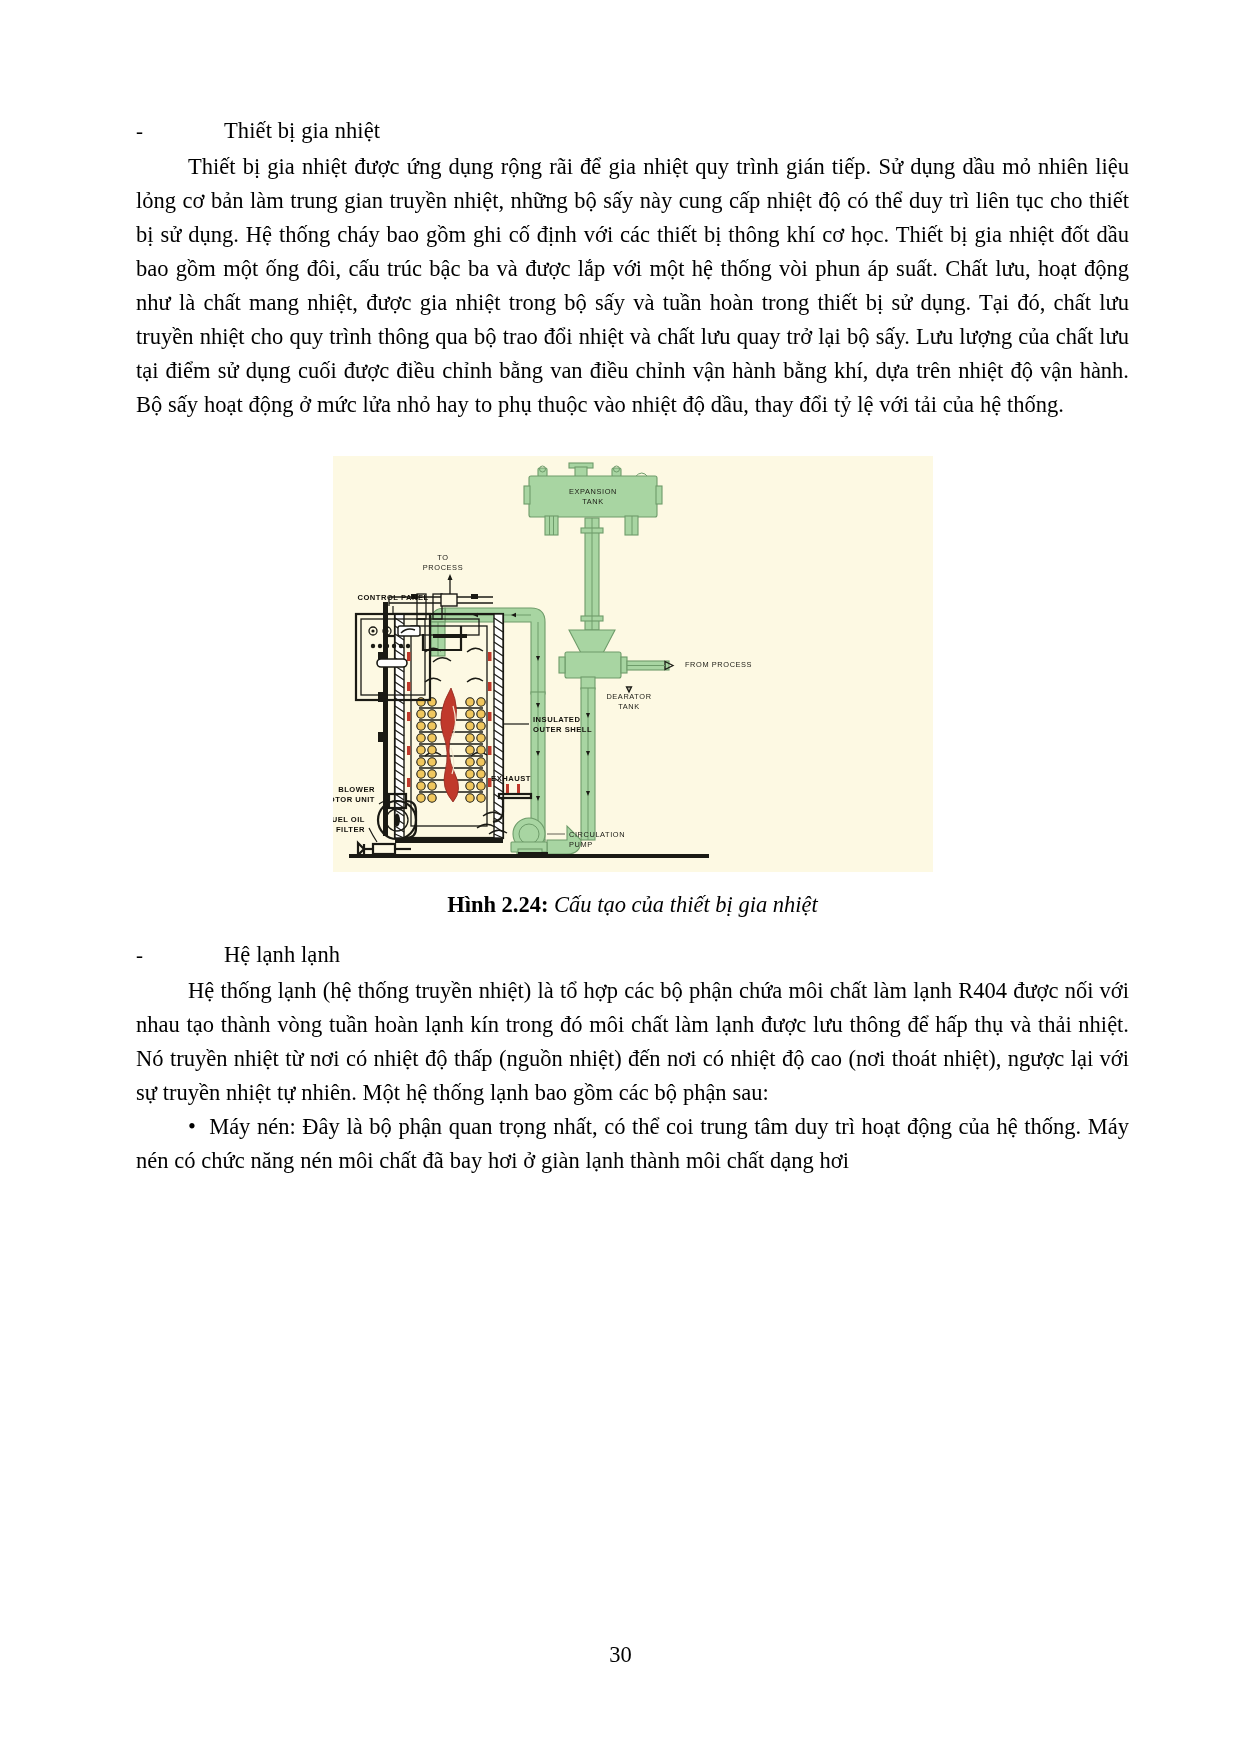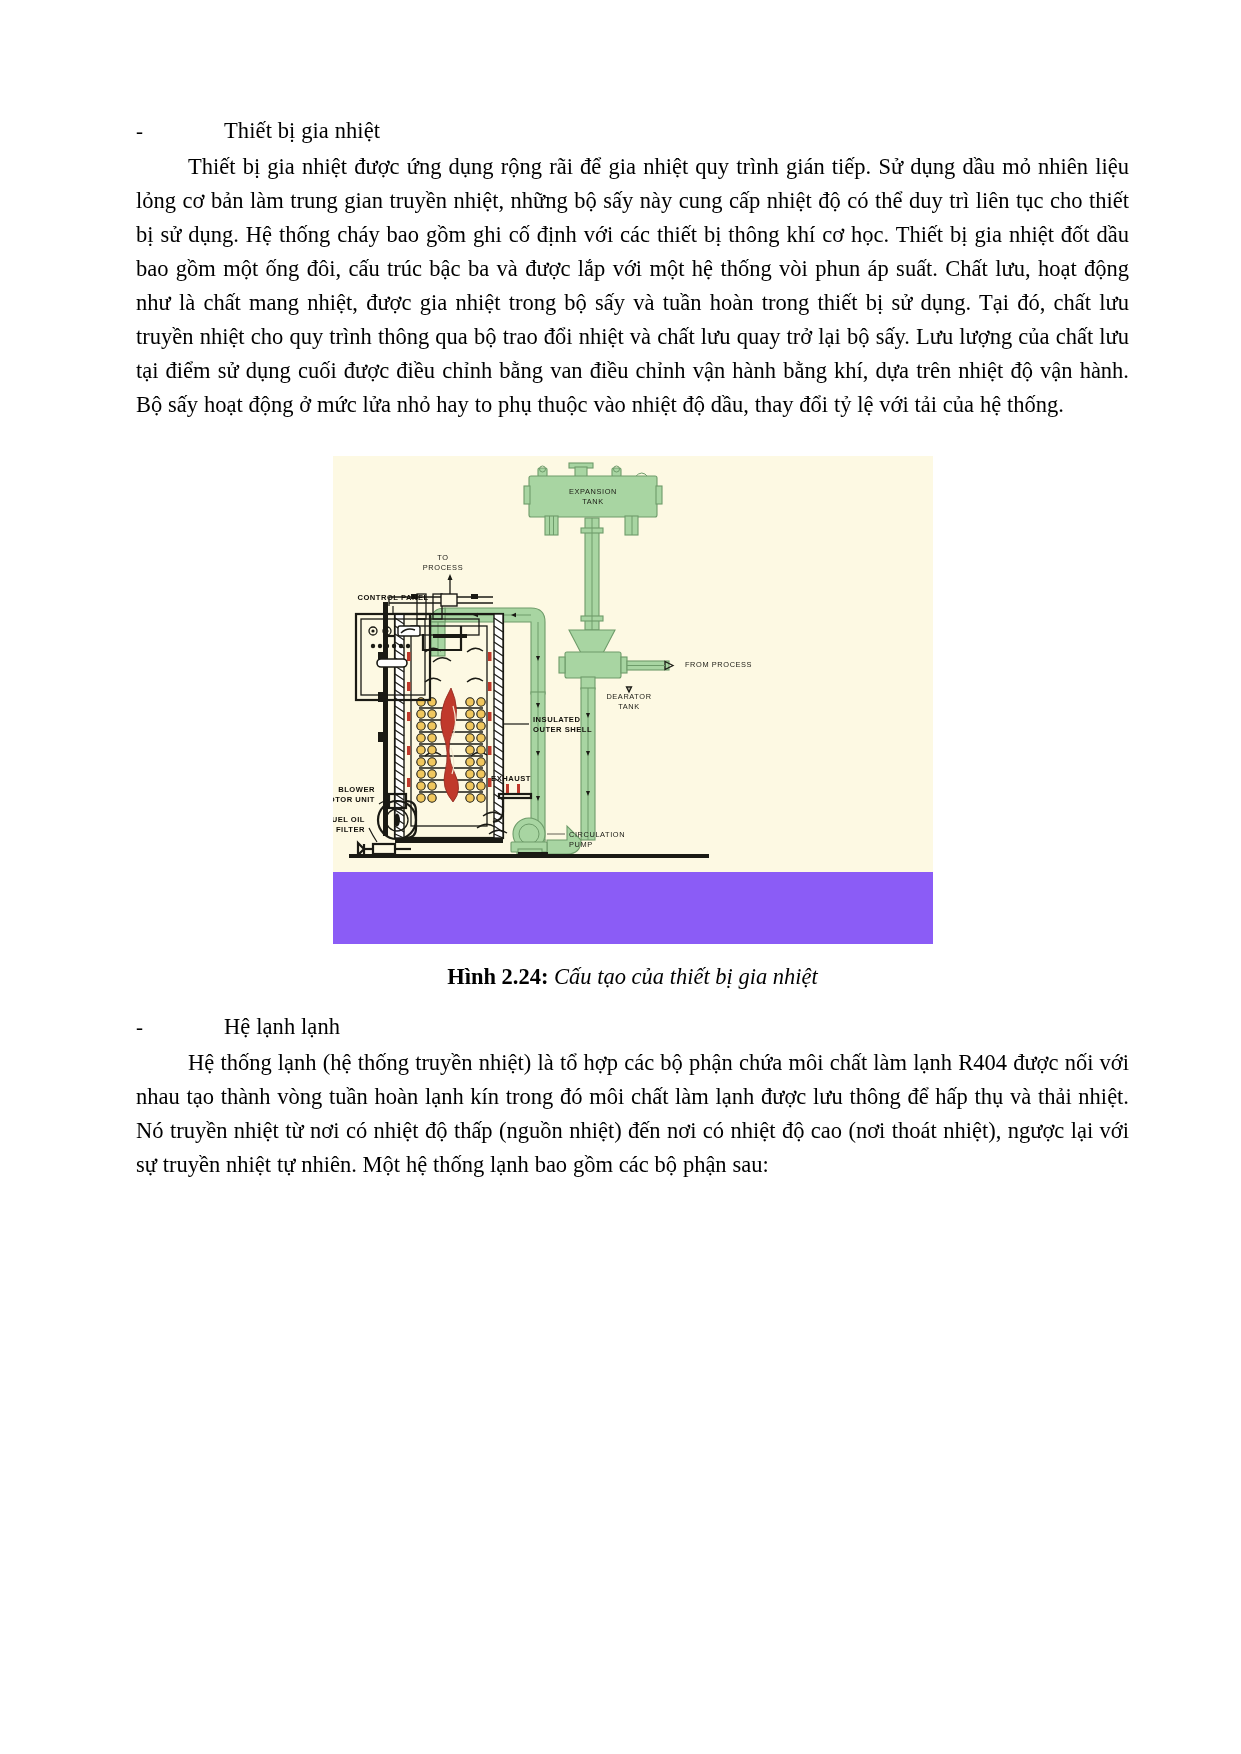--- a/index.html
+++ b/index.html
@@ -57,21 +57,21 @@
   .spacer-sm { height: 8px; }
 
   
   .figure-wrap {
     margin-top: 34px;
     display: flex;
     justify-content: center;
   }
   .figure {
     width: 600px;
-    height: 488px;
+    height: 416px;
     background: #8b5cf6;
     position: relative;
     overflow: hidden;
   }
   .caption {
     margin-top: 20px;
     text-align: center;
     font-size: 22.5px;
   }
   .caption b { font-weight: bold; }
@@ -495,14 +495,16 @@
 
   <div class="spacer-sm"></div>
 
   <div class="bullet-heading" style="margin-top:16px;">
     <span class="bullet-dash">-</span>
     <span class="bullet-label">Hệ lạnh lạnh</span>
   </div>
 
   <p class="body">Hệ thống lạnh (hệ thống truyền nhiệt) là tổ hợp các bộ phận chứa môi chất làm lạnh R404 được nối với nhau tạo thành vòng tuần hoàn lạnh kín trong đó môi chất làm lạnh được lưu thông để hấp thụ và thải nhiệt. Nó truyền nhiệt từ nơi có nhiệt độ thấp (nguồn nhiệt) đến nơi có nhiệt độ cao (nơi thoát nhiệt), ngược lại với sự truyền nhiệt tự nhiên. Một hệ thống lạnh bao gồm các bộ phận sau:</p>
 
-
+  <p class="body" style="text-indent:52px;"><span>•</span>&nbsp;&nbsp;<span>Máy nén: Đây là bộ phận quan trọng nhất, có thể coi trung tâm duy trì hoạt động của hệ thống. Máy nén có chức năng nén môi chất đã bay hơi ở giàn lạnh thành môi chất dạng hơi</span></p>
+
+  <div class="page-number">30</div>
 </div>
 
 </body></html>

